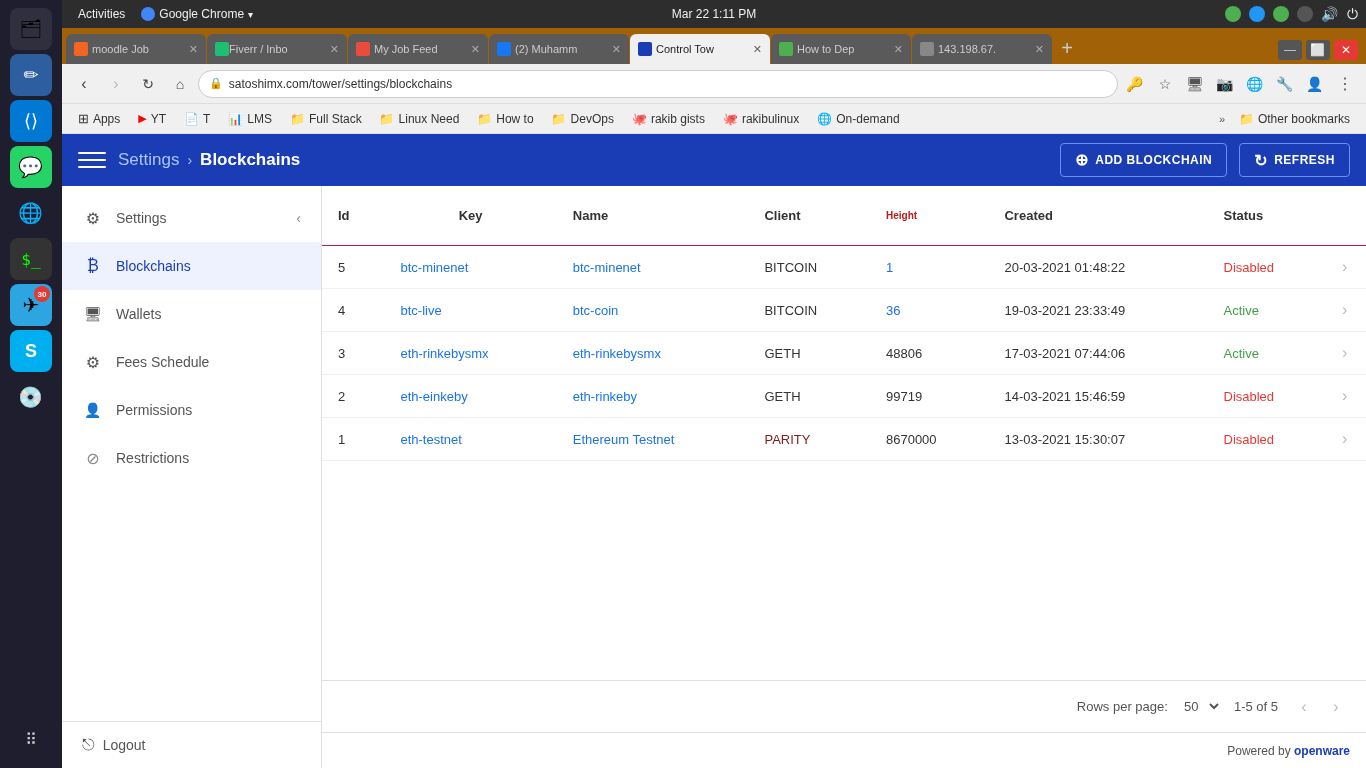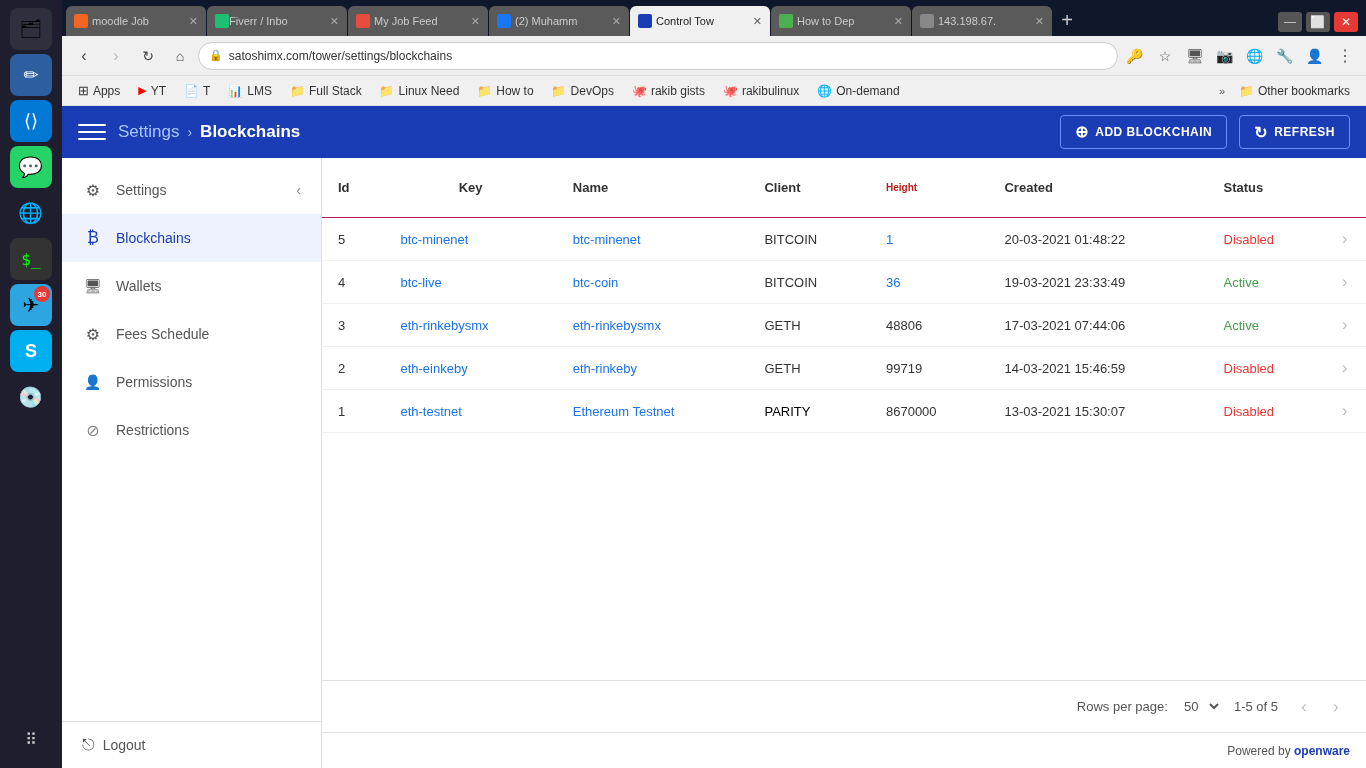--- a/index.html
+++ b/index.html
@@ -46,22 +46,39 @@
     <div style="width:42px; height:42px; border-radius:8px; display:flex; align-items:center; justify-content:center; cursor:pointer; font-size:20px; position:relative;">
       <span>💿</span>
     </div>
     <div style="margin-top:auto; width:42px; height:42px; border-radius:8px; display:flex; align-items:center; justify-content:center; cursor:pointer; font-size:16px; position:relative;">
       <span style="color:#ccc;">⠿</span>
     </div>
   </div>
 
   <div style="flex:1; display:flex; flex-direction:column; overflow:hidden;">
 
-
-    <div style="background:#0f172a;">
+    <div style="height:28px; background:#2d2d2d; display:flex; align-items:center; padding:0 8px; color:#eee; font-size:12px; position:relative;">
+      <div style="cursor:pointer; padding:0 8px;">Activities</div>
+      <div style="margin-left:8px; display:flex; align-items:center; gap:4px;">
+        <span style="width:14px; height:14px; border-radius:50%; background:#4285f4; display:inline-block;"></span>
+        <span>Google Chrome</span>
+        <span style="font-size:10px;">▾</span>
+      </div>
+      <div style="position:absolute; left:50%; transform:translateX(-50%);">Mar 22  1:11 PM</div>
+      <div style="margin-left:auto; display:flex; gap:8px; align-items:center;">
+        <span style="width:16px; height:16px; background:#4caf50; border-radius:50%; display:inline-block;"></span>
+        <span style="width:16px; height:16px; background:#2196f3; border-radius:50%; display:inline-block;"></span>
+        <span style="width:16px; height:16px; background:#4caf50; border-radius:50%; display:inline-block;"></span>
+        <span style="width:16px; height:16px; background:#555; border-radius:50%; display:inline-block;"></span>
+        <span style="font-size:14px;">🔊</span>
+        <span style="font-size:14px;">⏻</span>
+      </div>
+    </div>
+
+    <div style="background:#a16207;">
 
       <div style="height:36px; display:flex; align-items:flex-end; padding:0 4px; gap:1px; overflow:hidden;">
 
         <div style="height:30px; min-width:140px; max-width:160px; background:#5a5a5a; border-radius:6px 6px 0 0; display:flex; align-items:center; padding:0 8px; gap:4px; color:#ccc; font-size:11px; cursor:pointer;">
           <span style="width:14px; height:14px; border-radius:2px; background:#f26522; flex-shrink:0; display:inline-block;"></span>
           <span style="flex:1; overflow:hidden; text-overflow:ellipsis; white-space:nowrap;">moodle Job</span>
           <span style="font-size:11px; cursor:pointer; opacity:0.7;">✕</span>
         </div>
 
         <div style="height:30px; min-width:140px; max-width:160px; background:#5a5a5a; border-radius:6px 6px 0 0; display:flex; align-items:center; padding:0 8px; gap:0; color:#ccc; font-size:11px; cursor:pointer;">
@@ -304,21 +321,21 @@
                   <td style="padding:12px 16px; font-size:13px; color:#333;">GETH</td>
                   <td style="padding:12px 16px; font-size:13px; color:#333;">99719</td>
                   <td style="padding:12px 16px; font-size:13px; color:#333;">14-03-2021 15:46:59</td>
                   <td style="padding:12px 16px; font-size:13px; color:#e53935; font-weight:500;">Disabled</td>
                   <td style="padding:12px 16px; color:#bbb; font-size:16px; cursor:pointer;">›</td>
                 </tr>
                 <tr style="border-bottom:1px solid #f0f0f0;">
                   <td style="padding:12px 16px; font-size:13px; color:#333;">1</td>
                   <td style="padding:12px 16px; font-size:13px; color:#1a73e8; cursor:pointer;">eth-testnet</td>
                   <td style="padding:12px 16px; font-size:13px; color:#1a73e8; cursor:pointer;">Ethereum Testnet</td>
-                  <td style="padding:12px 16px; font-size:13px; color:#000000;">PARITY</td>
+                  <td style="padding:12px 16px; font-size:13px; color:#7f1d1d;">PARITY</td>
                   <td style="padding:12px 16px; font-size:13px; color:#333;">8670000</td>
                   <td style="padding:12px 16px; font-size:13px; color:#333;">13-03-2021 15:30:07</td>
                   <td style="padding:12px 16px; font-size:13px; color:#e53935; font-weight:500;">Disabled</td>
                   <td style="padding:12px 16px; color:#bbb; font-size:16px; cursor:pointer;">›</td>
                 </tr>
               </tbody>
             </table>
           </div>
 
           <div style="height:52px; display:flex; align-items:center; justify-content:flex-end; padding:0 16px; gap:12px; border-top:1px solid #e0e0e0; font-size:13px; color:#555; flex-shrink:0;margin-top:44px;">

